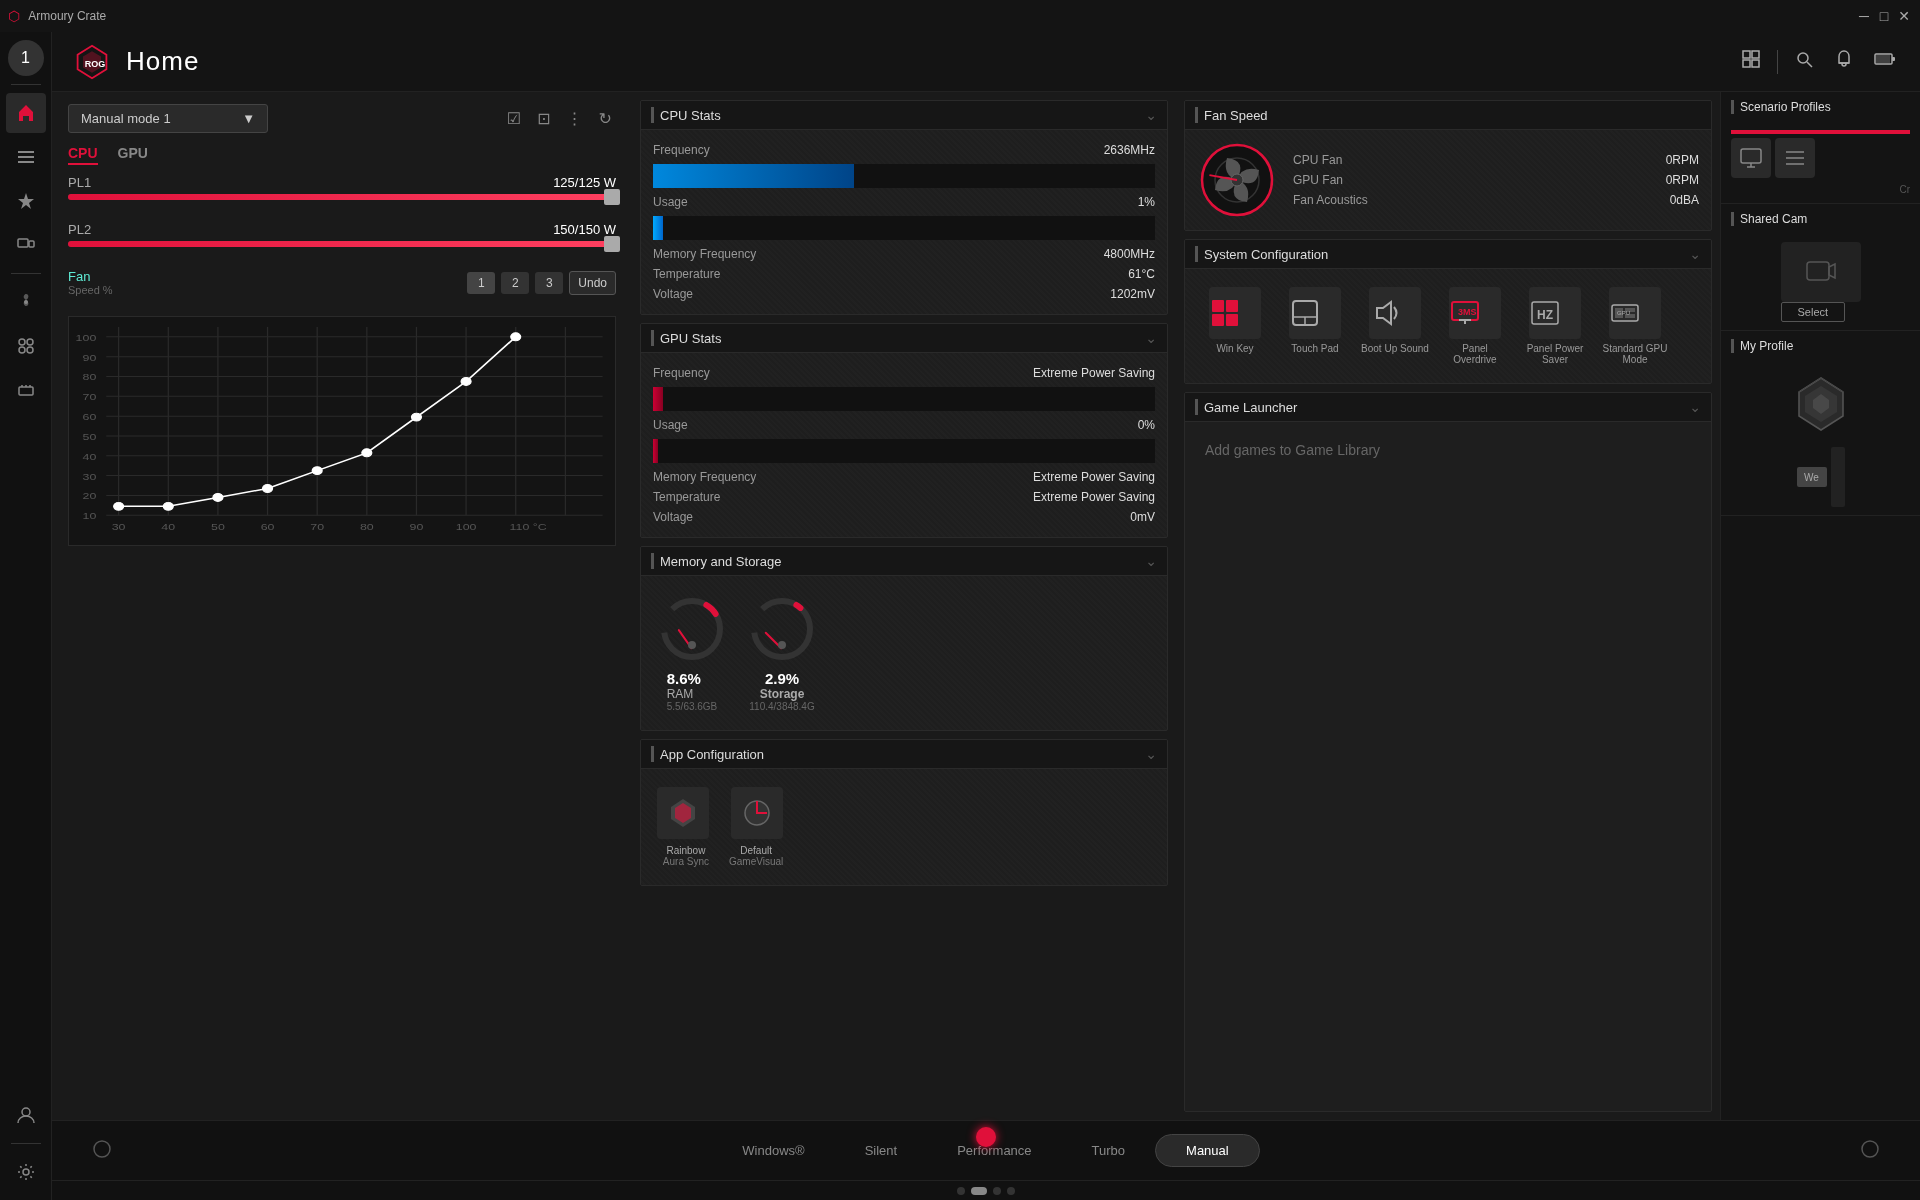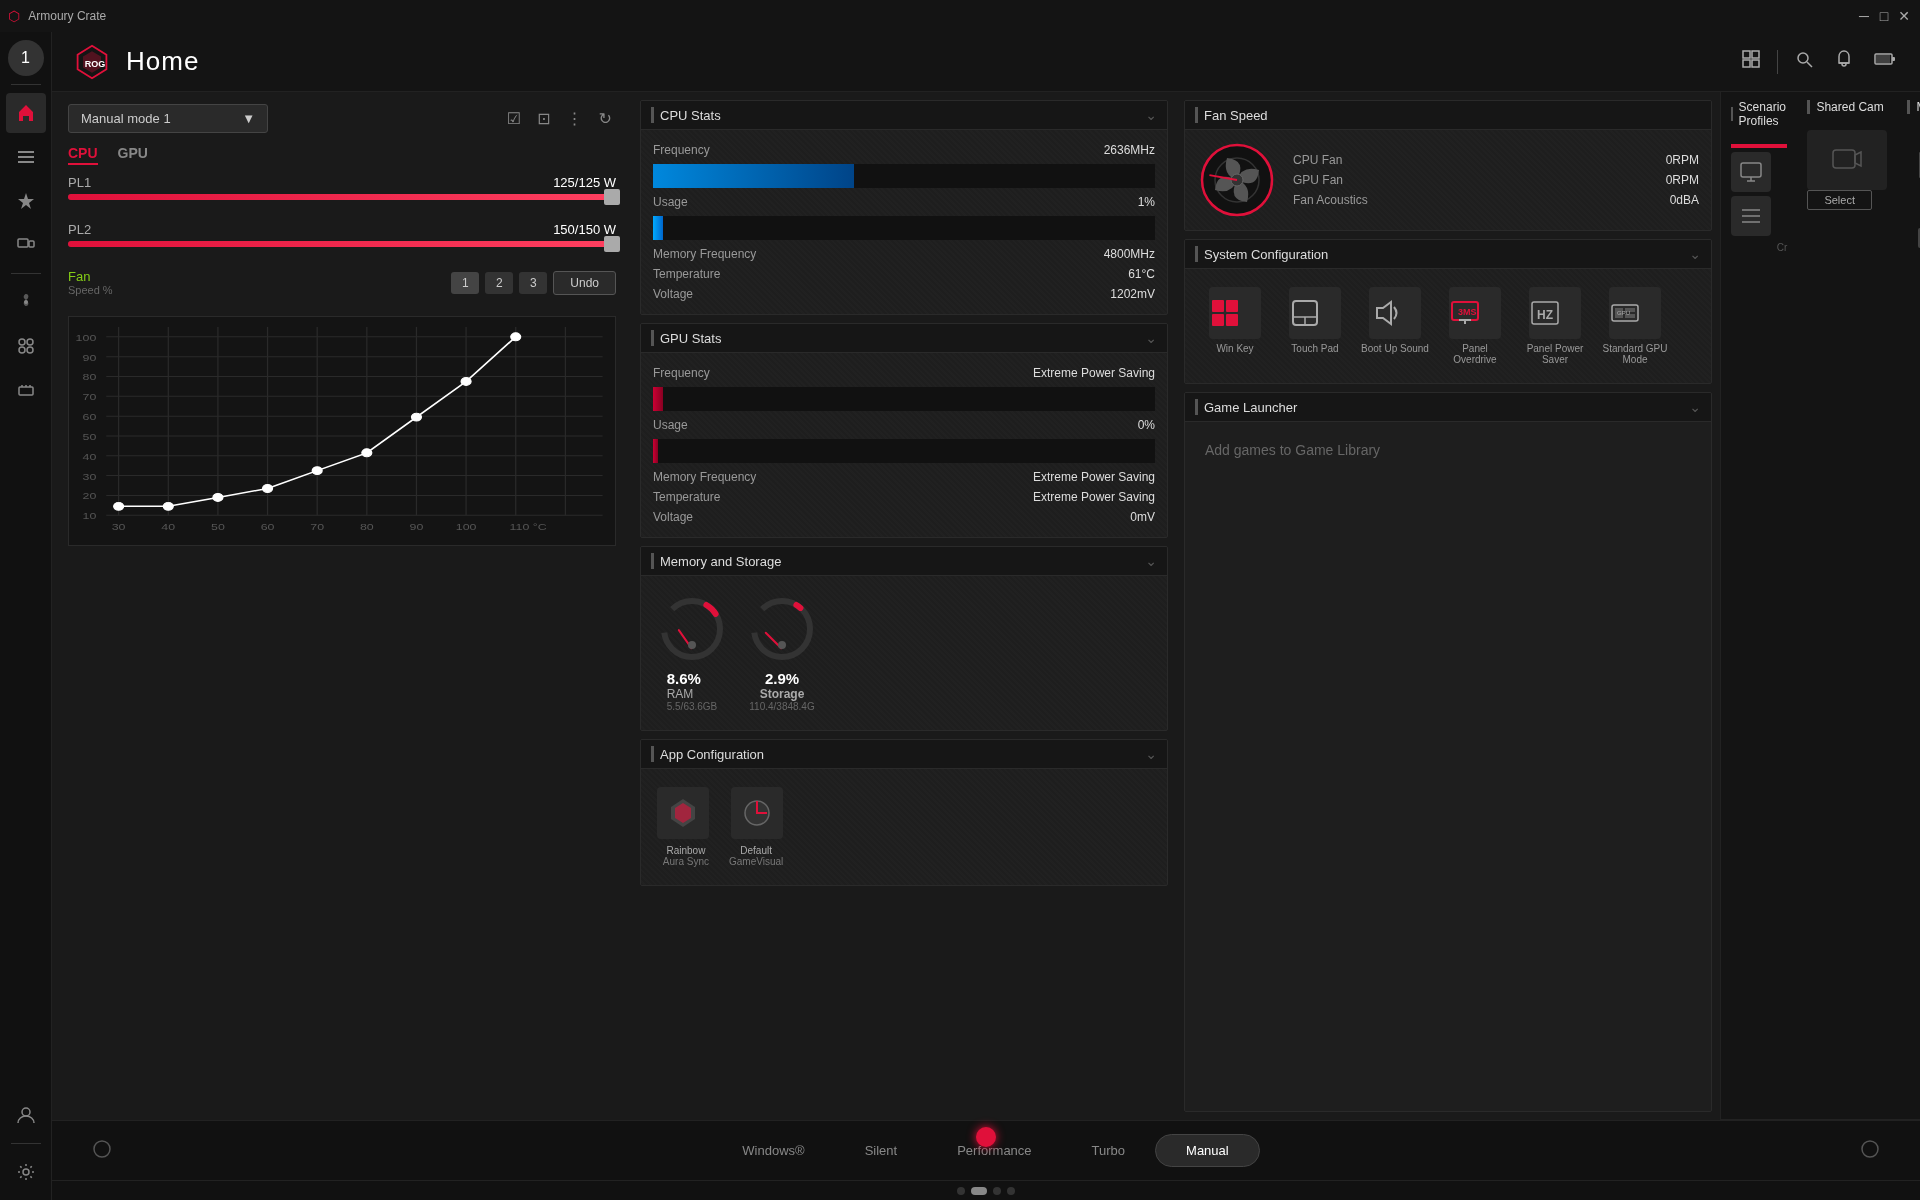--- a/index.html
+++ b/index.html
@@ -276,21 +276,21 @@
       font-size: 12px;
       display: flex;
       align-items: center;
       justify-content: center;
     }
     .fan-num-btn.active { background: #444; }
     .undo-btn {
       background: #2a2a2a;
       border: 1px solid #555;
       color: #ccc;
-      padding: 4px 16px;
+      padding: 4px 8px;
       border-radius: 3px;
       cursor: pointer;
       font-size: 12px;
     }
 
     
     .fan-chart {
       background: #141414;
       border: 1px solid #2a2a2a;
       position: relative;
@@ -544,21 +544,21 @@
       justify-content: center;
       font-size: 22px;
     }
 
     
     .far-right-panel {
       width: 200px;
       background: #141414;
       border-left: 1px solid #222;
       display: flex;
-      flex-direction: row;
+      flex-direction: column;
       flex-shrink: 0;
       overflow-y: auto;
     }
     .far-right-section {
       border-bottom: 1px solid #222;
       padding: 0;
     }
     .far-right-header {
       display: flex;
       align-items: center;
@@ -826,21 +826,21 @@
             <span class="power-value">150/150 W</span>
           </div>
           <div class="slider-track">
             <div class="slider-fill-pl2"></div>
             <div class="slider-thumb"></div>
           </div>
         </div>
 
         <div class="fan-header">
           <div>
-            <div style="color:#84cc16;font-size:13px;">Fan</div>
+            <div style="color:#5eead4;font-size:13px;">Fan</div>
             <div style="color:#666;font-size:11px;">Speed %</div>
           </div>
           <div class="fan-controls">
             <button class="fan-num-btn active">1</button>
             <button class="fan-num-btn">2</button>
             <button class="fan-num-btn">3</button>
             <button class="undo-btn">Undo</button>
           </div>
         </div>
 

